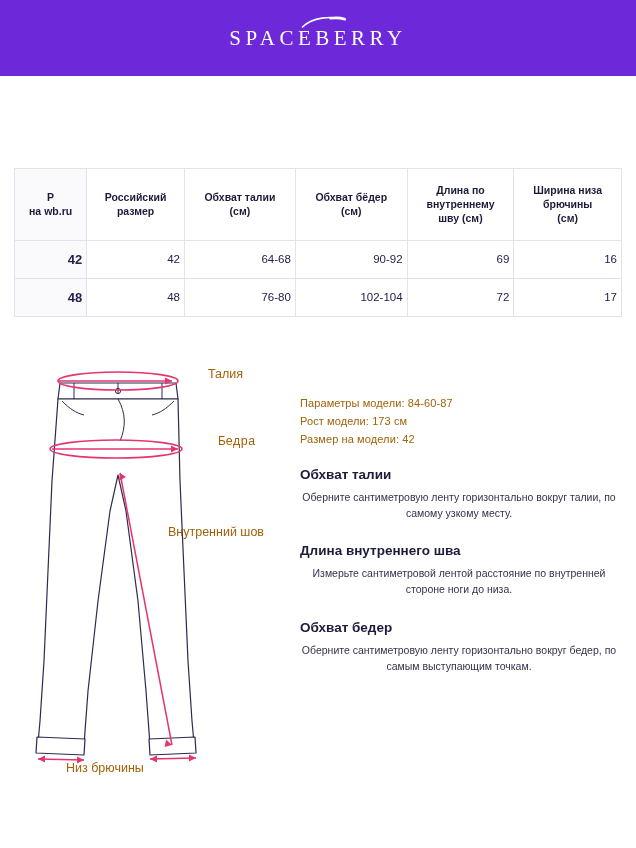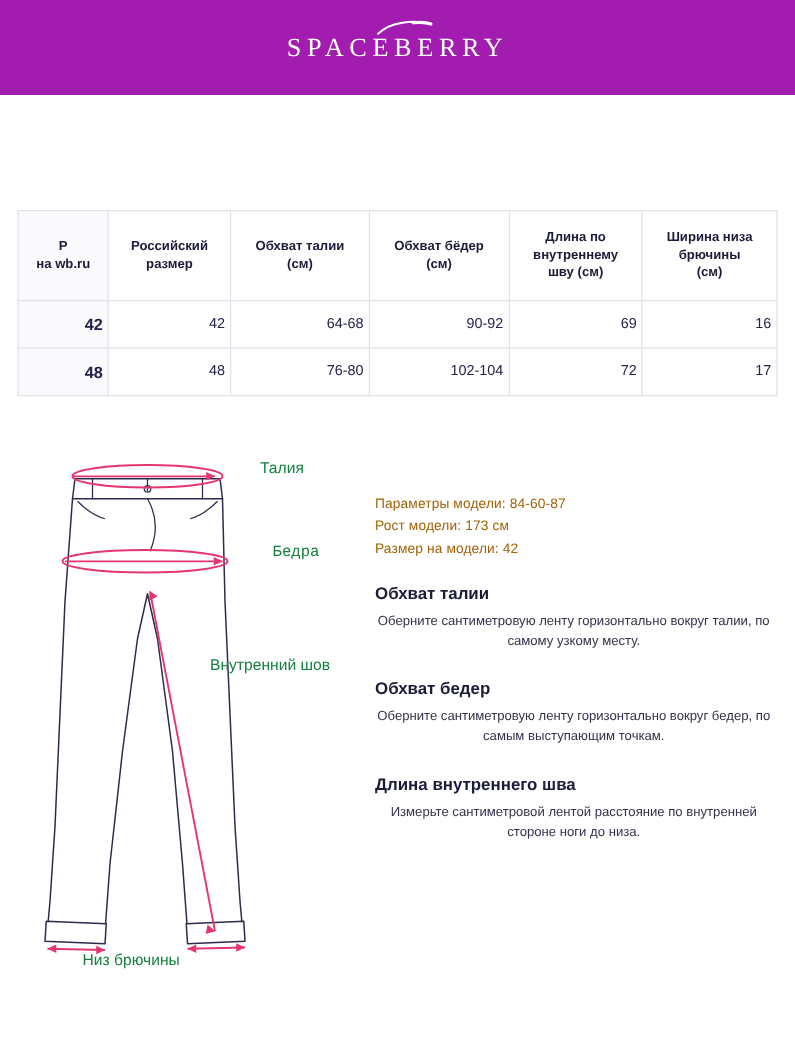--- a/index.html
+++ b/index.html
@@ -9,21 +9,21 @@
     height: 848px;
     background: #ffffff;
     font-family: "Liberation Sans", sans-serif;
     color: #1b1b3a;
     overflow: hidden;
   }
 
   
   .header {
     height: 76px;
-    background: #a21caf;
+    background: #6d28d9;
     display: flex;
     align-items: center;
     justify-content: center;
     position: relative;
   }
   .brand {
     display: flex;
     align-items: center;
     justify-content: center;
     position: relative;
@@ -86,21 +86,21 @@
   }
   .figure {
     width: 262px;
     position: relative;
     flex: none;
   }
   .figure svg { display: block; }
   .fig-label {
     position: absolute;
     font-size: 12.5px;
-    color: #15803d;
+    color: #a16207;
     line-height: 1.15;
   }
   .lbl-waist { left: 186px; top: 6px; }
   .lbl-hips  { left: 196px; top: 74px; font-family: Liberation Mono, monospace; }
   .lbl-inseam{ left: 146px; top: 164px; width: 96px; }
   .lbl-bottom{ left: 44px; top: 400px; }
 
   .desc {
     padding-left: 16px;
     padding-top: 36px;
@@ -250,22 +250,22 @@
     <div class="model-line">Параметры модели: 84-60-87</div>
     <div class="model-line">Рост модели: 173 см</div>
     <div class="model-line">Размер на модели: 42</div>
 
     <div class="desc-block">
       <div class="desc-title">Обхват талии</div>
       <div class="desc-text">Оберните сантиметровую ленту горизонтально вокруг талии, по самому узкому месту.</div>
     </div>
 
     <div class="desc-block">
+      <div class="desc-title">Длина внутреннего шва</div>
+      <div class="desc-text">Измерьте сантиметровой лентой расстояние по внутренней стороне ноги до низа.</div>
+    </div>
+
+    <div class="desc-block">
       <div class="desc-title">Обхват бедер</div>
       <div class="desc-text">Оберните сантиметровую ленту горизонтально вокруг бедер, по самым выступающим точкам.</div>
     </div>
-
-    <div class="desc-block">
-      <div class="desc-title">Длина внутреннего шва</div>
-      <div class="desc-text">Измерьте сантиметровой лентой расстояние по внутренней стороне ноги до низа.</div>
-    </div>
   </div>
 </div>
 
 </body></html>

